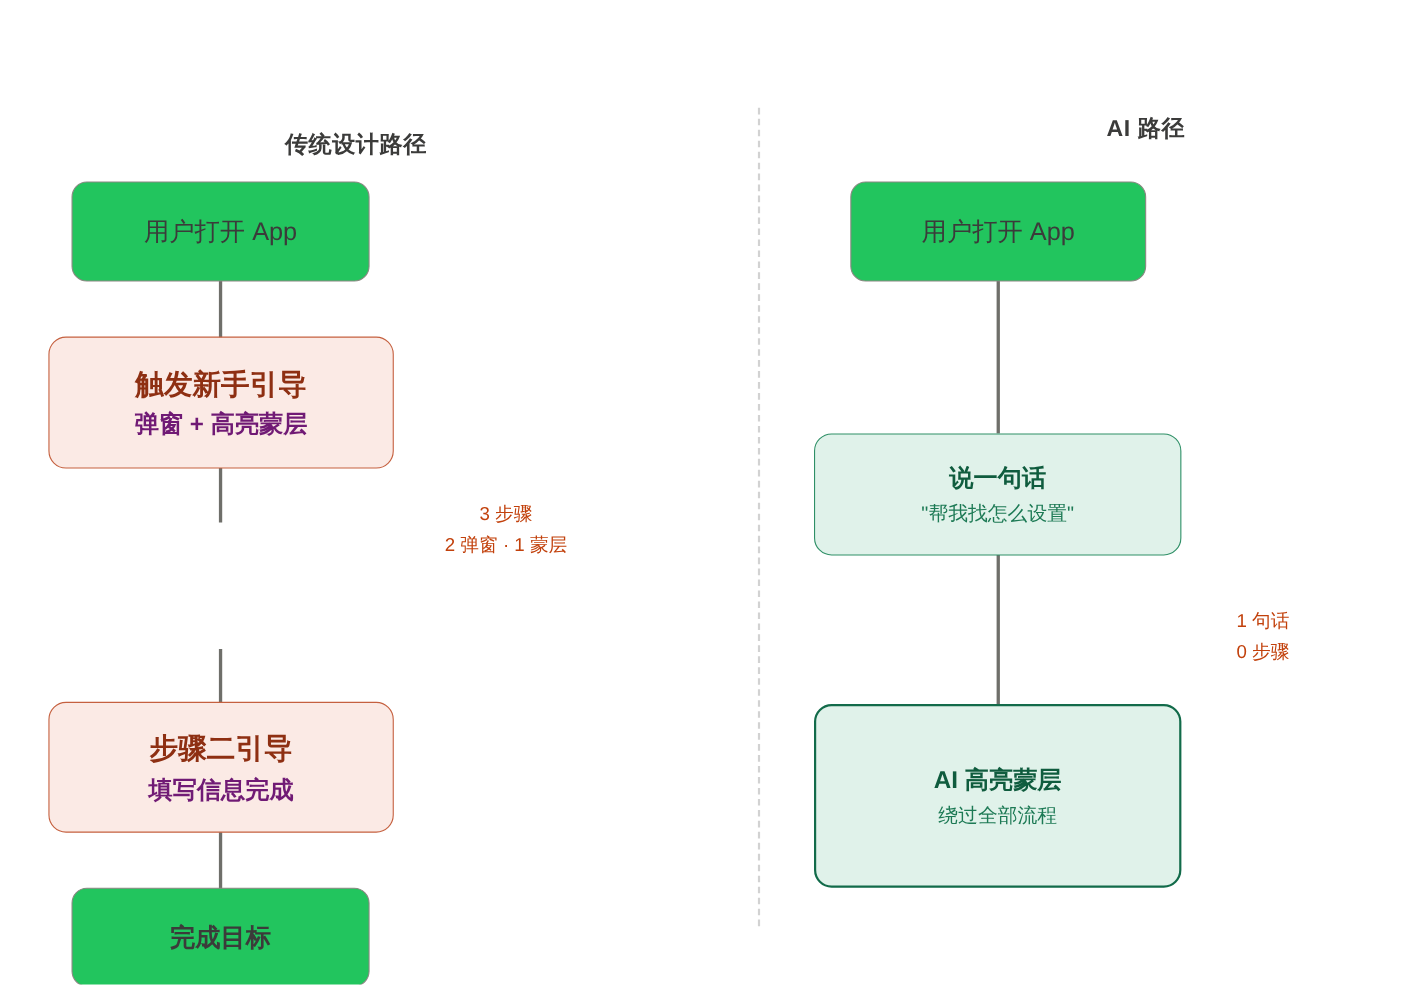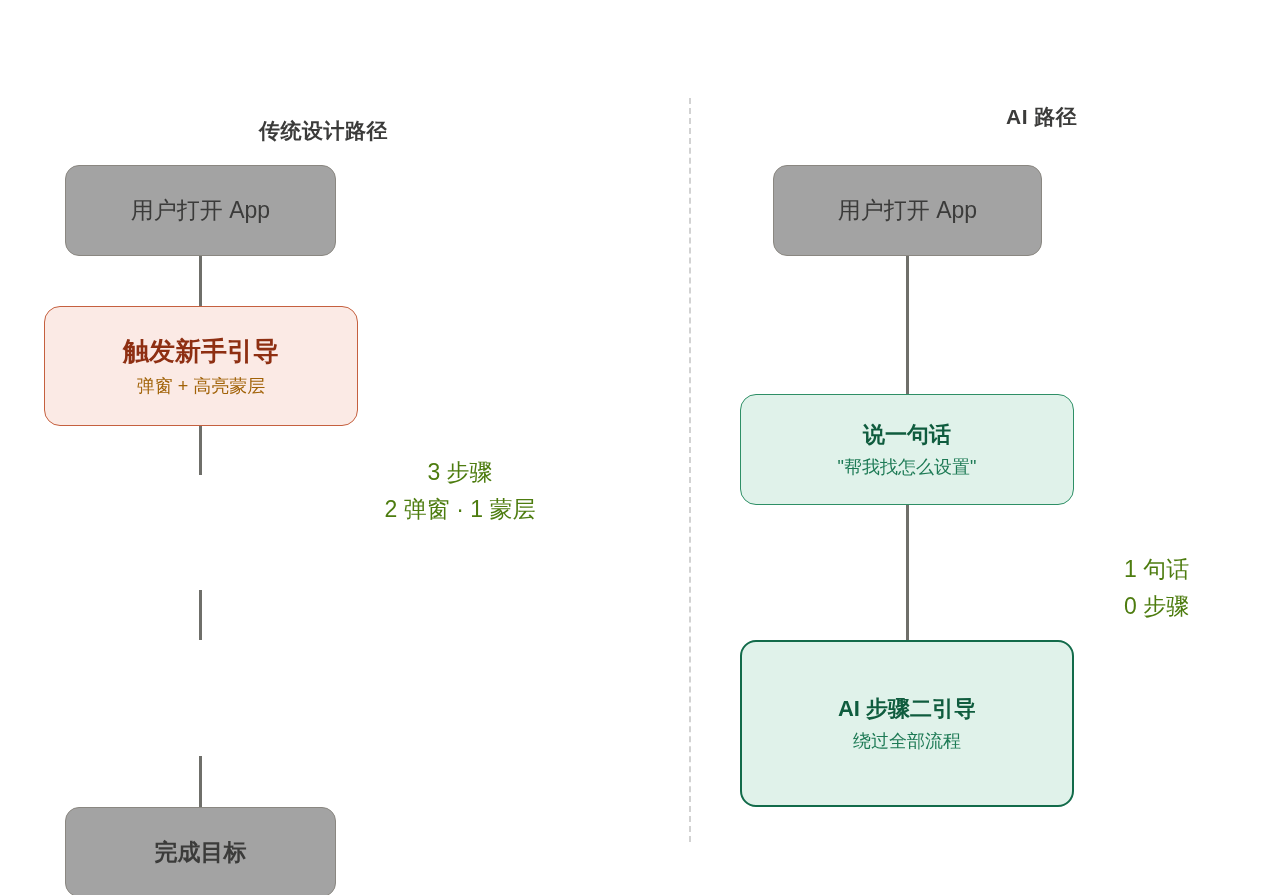--- a/index.html
+++ b/index.html
@@ -40,49 +40,49 @@
     display:flex;flex-direction:column;
     align-items:center;justify-content:center;
     border-radius:14px;
     text-align:center;
   }
   .node .title{line-height:1.25;white-space:nowrap;}
   .node .sub{line-height:1.25;white-space:nowrap;margin-top:7px;}
 
   
   .node.neutral{
-    background:#a3a3a3;
+    background:#22c55e;
     border:1.6px solid #8a8781;
   }
   .node.neutral .title{font-size:23px;font-weight:400;color:#3b3b3a;}
   .node.neutral.strong .title{font-weight:700;}
 
   
   .node.legacy{
     background:#fbeae5;
     border:1.6px solid #c5603f;
     border-radius:16px;
   }
   .node.legacy .title{font-size:26px;font-weight:700;color:#8e2f12;}
-  .node.legacy .sub{font-size:18px;font-weight:400;color:#a16207;}
+  .node.legacy .sub{font-size:22px;font-weight:700;color:#701a75;}
 
   
   .node.ai{
     background:#e0f2ea;
     border:1.6px solid #2e8f66;
     border-radius:16px;
   }
   .node.ai.emphasis{border:2.6px solid #126b4a;}
   .node.ai .title{font-size:22px;font-weight:700;color:#0f5c3e;}
   .node.ai .sub{font-size:18px;font-weight:400;color:#1d7a55;}
 
   
   .annotation{
     position:absolute;
-    color:#4d7c0f;font-size:23px;line-height:1.62;
+    color:#c2410c;font-size:17px;line-height:1.62;
     white-space:nowrap;
   }
   .annotation .line{display:block;}
   .annotation.left-note{left:380px;top:414px;text-align:center;width:160px;}
   .annotation.right-note{left:1124px;top:511px;text-align:left;}
 </style>
 </head>
 <body>
 
 <div class="canvas">
@@ -99,20 +99,24 @@
   <div class="node neutral" style="left:65px;top:125px;width:271px;height:91px;">
     <span class="title">用户打开 App</span>
   </div>
 
   <div class="node legacy" style="left:44px;top:266px;width:314px;height:120px;">
     <span class="title">触发新手引导</span>
     <span class="sub">弹窗 + 高亮蒙层</span>
   </div>
 
 
+  <div class="node legacy" style="left:44px;top:598px;width:314px;height:119px;">
+    <span class="title">步骤二引导</span>
+    <span class="sub">填写信息完成</span>
+  </div>
 
   <div class="node neutral strong" style="left:65px;top:767px;width:271px;height:90px;">
     <span class="title">完成目标</span>
   </div>
 
   <div class="annotation left-note">
     <span class="line">3 步骤</span>
     <span class="line">2 弹窗 · 1 蒙层</span>
   </div>
 
@@ -124,21 +128,21 @@
   <div class="node neutral" style="left:773px;top:125px;width:269px;height:91px;">
     <span class="title">用户打开 App</span>
   </div>
 
   <div class="node ai" style="left:740px;top:354px;width:334px;height:111px;">
     <span class="title">说一句话</span>
     <span class="sub">"帮我找怎么设置"</span>
   </div>
 
   <div class="node ai emphasis" style="left:740px;top:600px;width:334px;height:167px;">
-    <span class="title">AI 步骤二引导</span>
+    <span class="title">AI 高亮蒙层</span>
     <span class="sub">绕过全部流程</span>
   </div>
 
   <div class="annotation right-note">
     <span class="line">1 句话</span>
     <span class="line">0 步骤</span>
   </div>
 
 </div>
 

